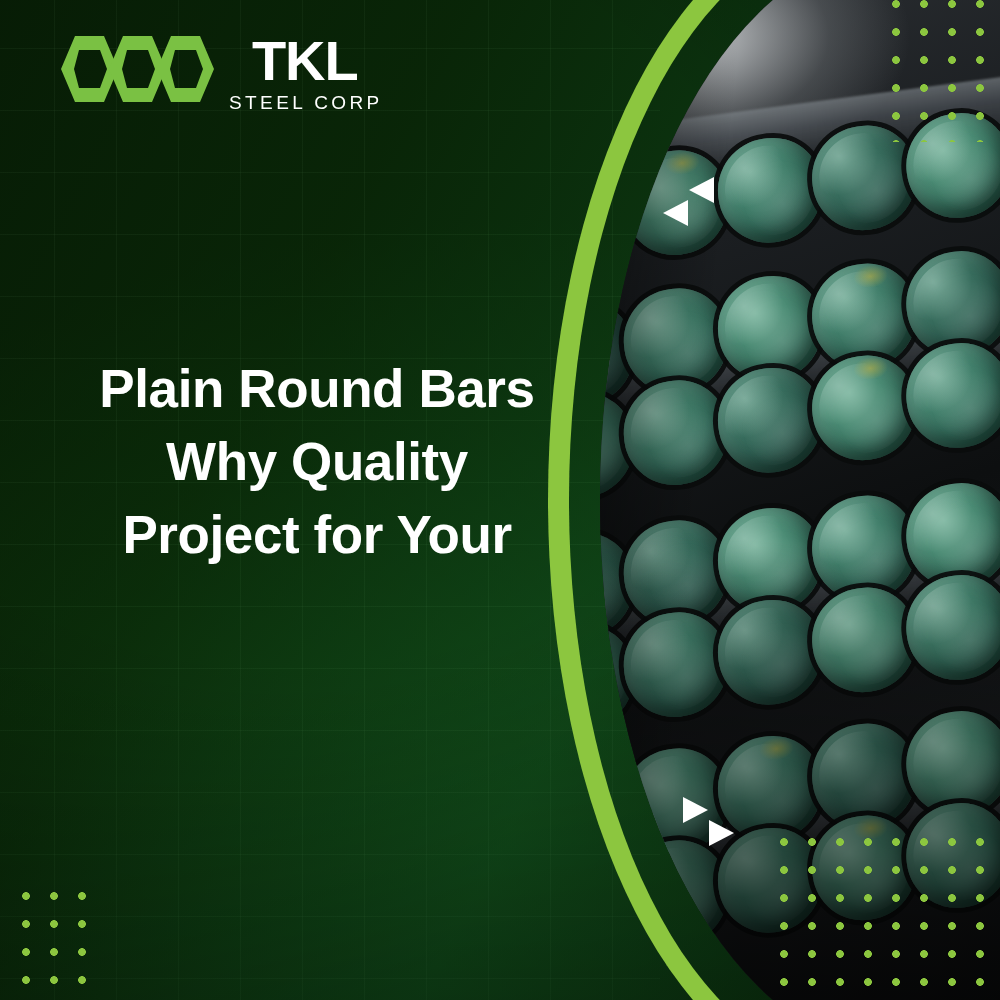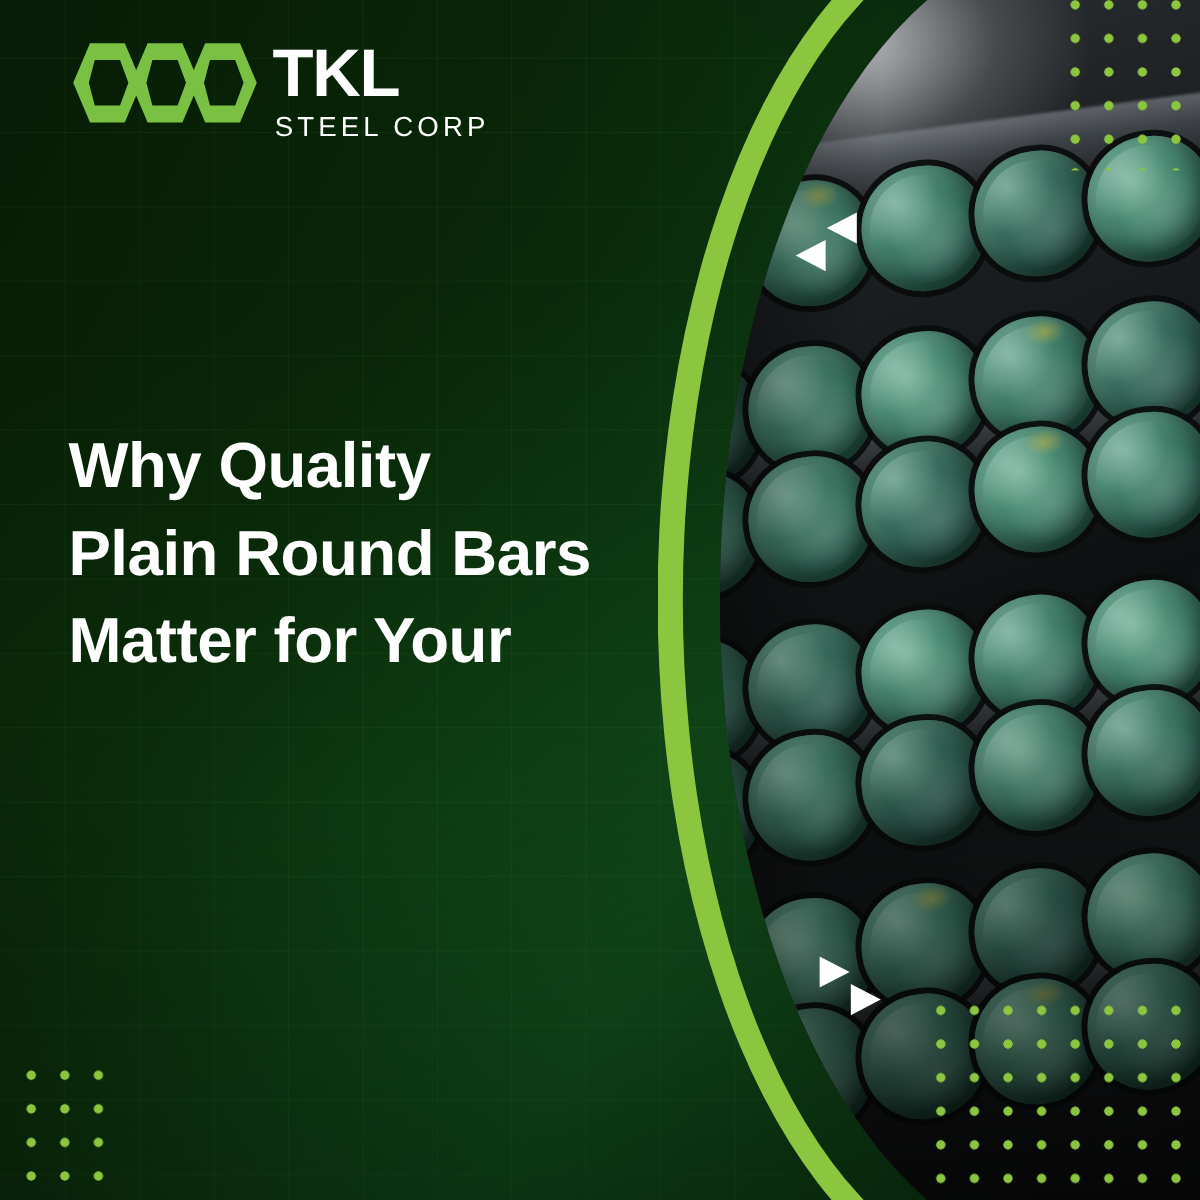--- a/index.html
+++ b/index.html
@@ -8,20 +8,21 @@
     font-family:"Liberation Sans", sans-serif;
     background:#000;
     overflow:hidden;
   }
 
   .poster {
     position:relative;
     width:1000px; height:1000px;
     overflow:hidden;
     background:#0a2407;
+    text-align:center;
   }
 
   
   .bg-base {
     position:absolute; inset:0;
     background:
       radial-gradient(ellipse 900px 620px at 52% 84%, #13501a 0%, #0e3c12 38%, #0a2a0a 68%, #071d06 100%);
   }
   .bg-tint {
     position:absolute; inset:0;
@@ -166,21 +167,21 @@
   }
   .logo-mark { width:160px; height:70px; display:block; flex:0 0 auto; }
   .logo-text { margin-left:10px; padding-top:1px; }
   .logo-tkl {
     color:#ffffff;
     font-size:56px; font-weight:bold;
     letter-spacing:-1px; line-height:.92;
   }
   .logo-sub {
     color:#ffffff;
-    font-size:23px; font-weight:normal;
+    font-size:19px; font-weight:normal;
     letter-spacing:3.4px;
     margin-top:5px; margin-left:2px;
   }
 
   
   .headline {
     position:absolute; left:57px; top:352px;
     width:520px;
     color:#ffffff;
     font-size:53px; font-weight:bold;
@@ -282,18 +283,18 @@
                  M118 16 L113 35 L118 54 L139 54 L146 35 L139 16 Z" fill-rule="evenodd"></path>
       </g>
     </svg>
     <div class="logo-text">
       <div class="logo-tkl">TKL</div>
       <div class="logo-sub">STEEL CORP</div>
     </div>
   </div>
 
   <h1 class="headline">
+    <span class="ln">Plain Round Bars</span>
     <span class="ln">Why Quality</span>
-    <span class="ln">Plain Round Bars</span>
-    <span class="ln">Matter for Your</span>
+    <span class="ln">Project for Your</span>
   </h1>
 
 </div>
 
 </body></html>

